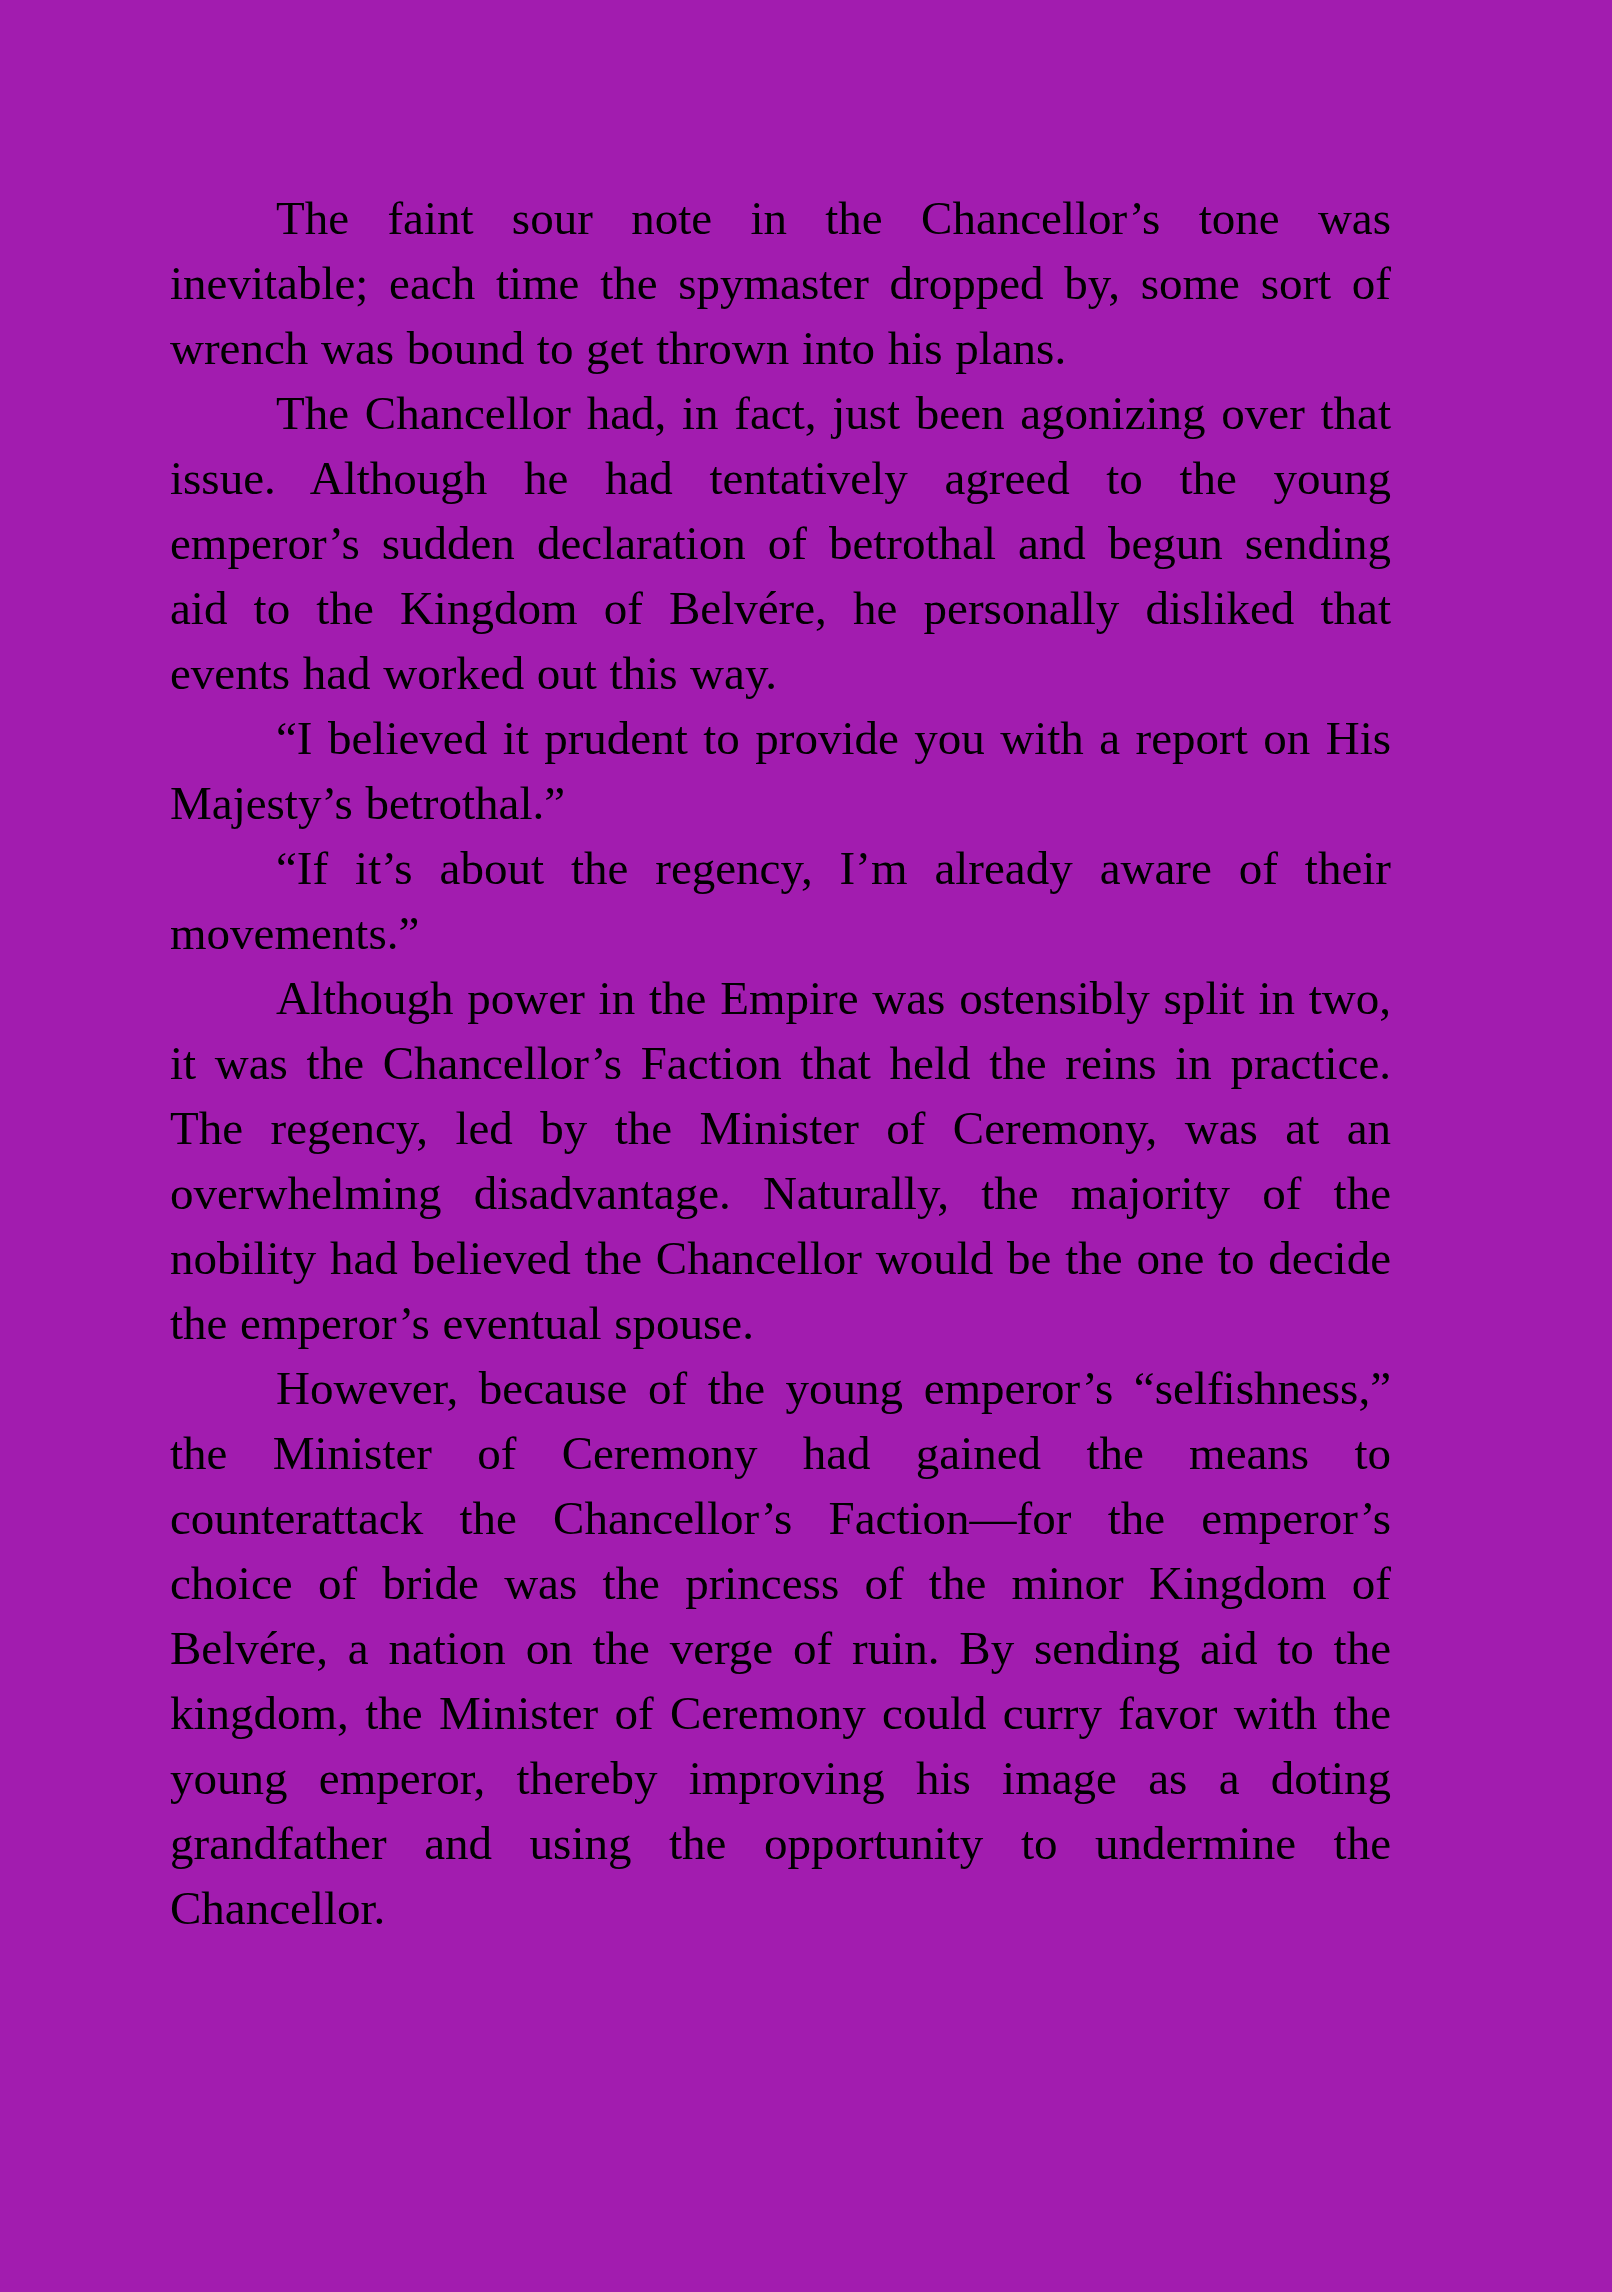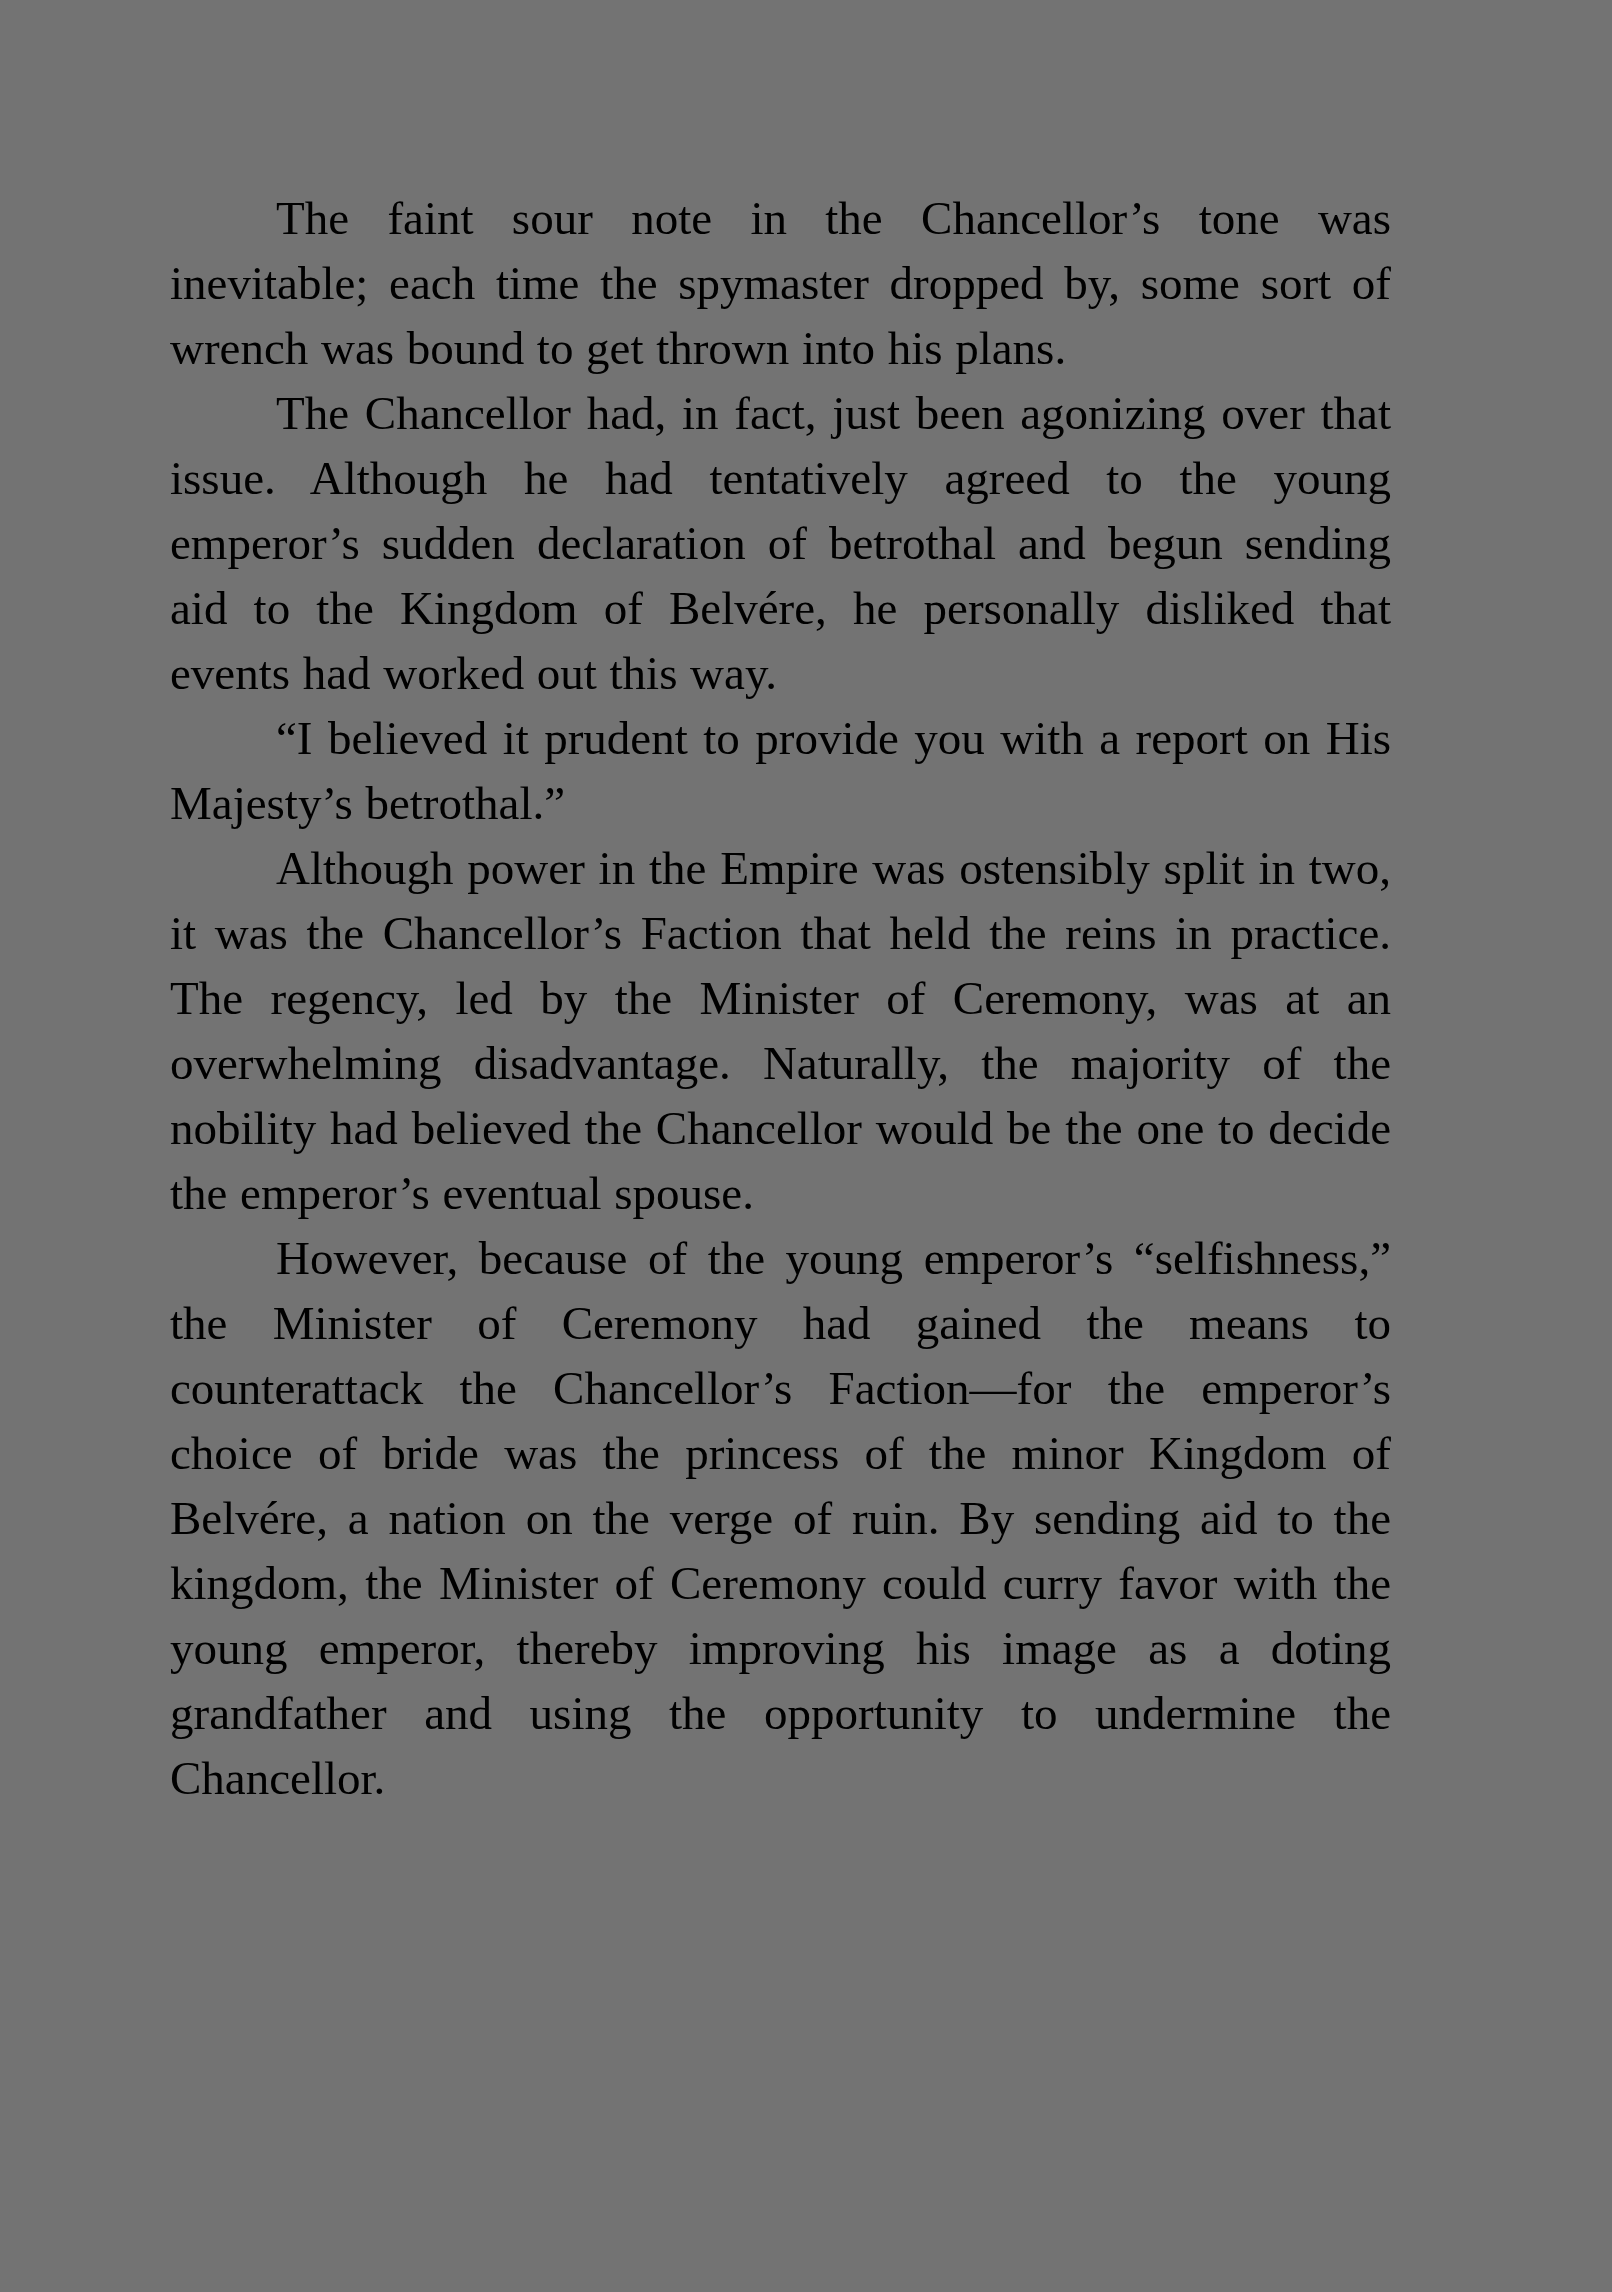--- a/index.html
+++ b/index.html
@@ -10,21 +10,21 @@
   body {
     width: 1613px;
     height: 2293px;
     font-family: "Liberation Serif", "DejaVu Serif", serif;
     overflow: hidden;
   }
   .page {
     box-sizing: border-box;
     width: 1613px;
     height: 2293px;
-    background: #737373;
+    background: #a21caf;
     padding: 186px 222px 0 170px;
   }
   .page p {
     margin: 0;
     padding: 0;
     color: #000000;
     font-size: 47px;
     line-height: 65px;
     text-align: justify;
     text-indent: 106px;
@@ -36,16 +36,17 @@
     text-align-last: justify;
   }
 </style>
 </head>
 <body>
 
 <main class="page">
   <p>The faint sour note in the Chancellor’s tone was inevitable; each time the spymaster dropped by, some sort of wrench was bound to get thrown into his plans.</p>
   <p>The Chancellor had, in fact, just been agonizing over that issue. Although he had tentatively agreed to the young emperor’s sudden declaration of betrothal and begun sending aid to the Kingdom of Belvére, he personally disliked that events had worked out this way.</p>
   <p>“I believed it prudent to provide you with a report on His Majesty’s betrothal.”</p>
+  <p>“If it’s about the regency, I’m already aware of their movements.”</p>
   <p>Although power in the Empire was ostensibly split in two, it was the Chancellor’s Faction that held the reins in practice. The regency, led by the Minister of Ceremony, was at an overwhelming disadvantage. Naturally, the majority of the nobility had believed the Chancellor would be the one to decide the emperor’s eventual spouse.</p>
   <p>However, because of the young emperor’s “selfishness,” the Minister of Ceremony had gained the means to counterattack the Chancellor’s Faction—for the emperor’s choice of bride was the princess of the minor Kingdom of Belvére, a nation on the verge of ruin. By sending aid to the kingdom, the Minister of Ceremony could curry favor with the young emperor, thereby improving his image as a doting grandfather and using the opportunity to undermine the Chancellor.</p>
 </main>
 
 
 </body></html>

